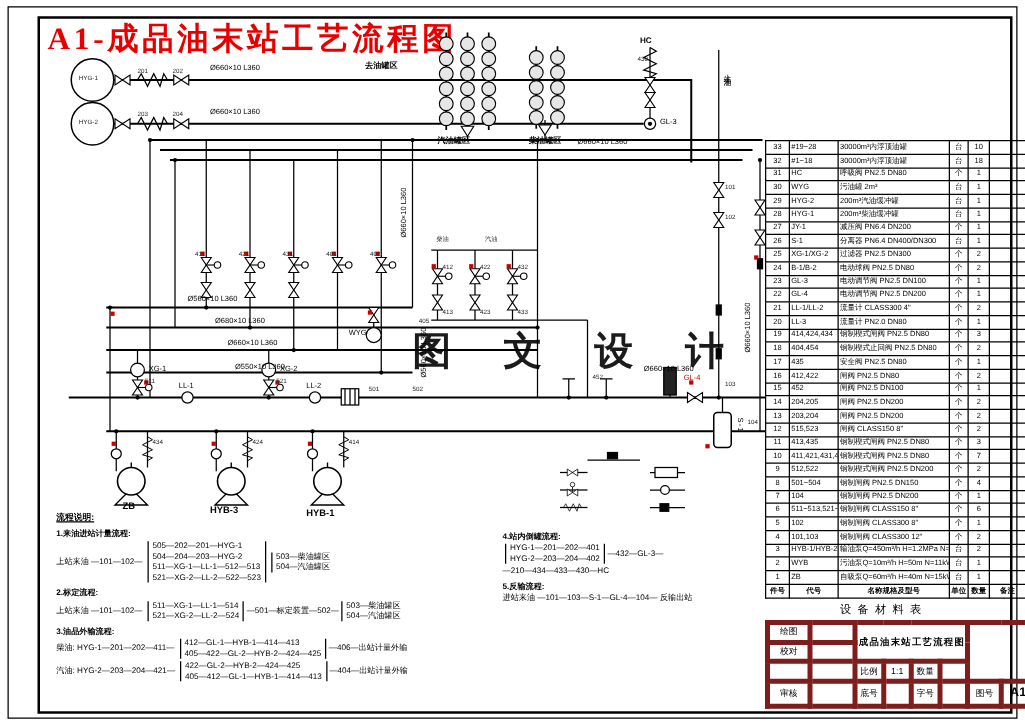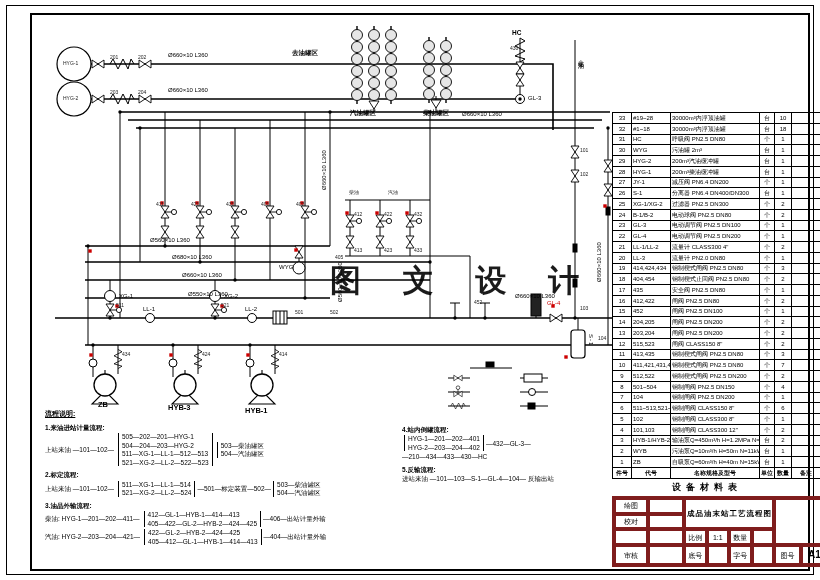--- a/index.html
+++ b/index.html
@@ -19,21 +19,21 @@
   .lbl.s5{font-size:5px;color:#222;}
   .lbl.s7{font-size:7.5px;font-weight:bold;}
   .lbl.rot{transform:rotate(-90deg);transform-origin:0 0;}
   .lbl.vert{writing-mode:vertical-rl;letter-spacing:1px;}
   
   #bom{position:absolute;left:612px;top:112px;width:190px;height:367px;border-collapse:collapse;table-layout:fixed;}
   #bom td{border:1px solid #000;font-size:6px;line-height:1;padding:0 1px;overflow:hidden;white-space:nowrap;}
   #bom td.c{text-align:center;}
   #bom tr.hdr td{font-weight:bold;text-align:center;font-size:6px;}
   #bom-caption{position:absolute;left:612px;top:481px;width:190px;text-align:center;
-               font-size:9px;font-weight:bold;letter-spacing:5px;}
+               font-size:9px;font-weight:normal;letter-spacing:5px;}
   
   #tblock{position:absolute;left:612px;top:496px;width:190px;height:71px;border-collapse:collapse;table-layout:fixed;}
   #tblock td{border:4px solid #7f1d1d;font-size:7px;line-height:1;padding:0 1px;text-align:center;overflow:hidden;white-space:nowrap;}
   #tblock td.dwg-title{font-size:7.5px;font-weight:bold;letter-spacing:1px;}
   #tblock td.a1{font-size:10px;font-weight:bold;font-family:"Liberation Sans",sans-serif;}
   
   #notes-heading{position:absolute;left:45px;top:409px;font-size:7px;font-weight:bold;text-decoration:underline;}
   .notes-col{position:absolute;font-size:6.5px;line-height:1.15;}
   #notes-left{left:45px;top:420px;width:352px;}
   #notes-right{left:402px;top:422px;width:208px;}
@@ -44,20 +44,21 @@
   .br{display:flex;flex-direction:column;border-left:1px solid #000;padding-left:3px;margin:0 2px;gap:1px;}
   .br.cl{border-right:1px solid #000;padding-right:3px;}
 </style>
 </head>
 <body>
 
 <div id="sheet">
   <div class="outer-frame"></div>
   <div class="inner-frame"></div>
 
+  <div class="sheet-title">A1-成品油末站工艺流程图</div>
   <div class="watermark">图 文 设 计</div>
 
   <svg class="schem" width="820" height="580" viewBox="0 0 820 580">
     <defs>
       <g id="vlv">
         <path d="M-6,-4 L-6,4 L0,0 Z M6,-4 L6,4 L0,0 Z" fill="#fff" stroke="#000" stroke-width="0.9"></path>
       </g>
       <g id="gvlv">
         <use href="#vlv"></use>
         <line x1="0" y1="0" x2="0" y2="-7" stroke="#000" stroke-width="0.9"></line>

